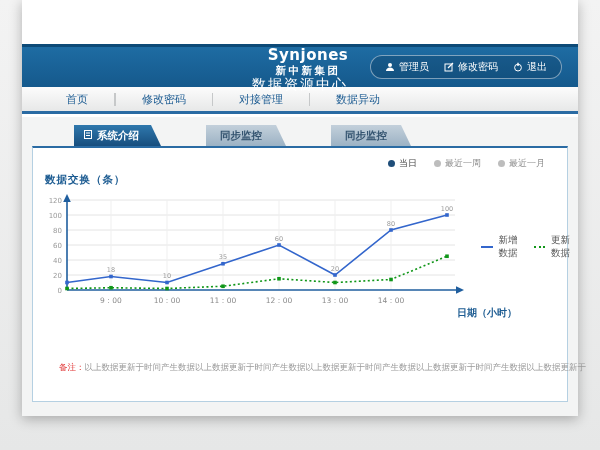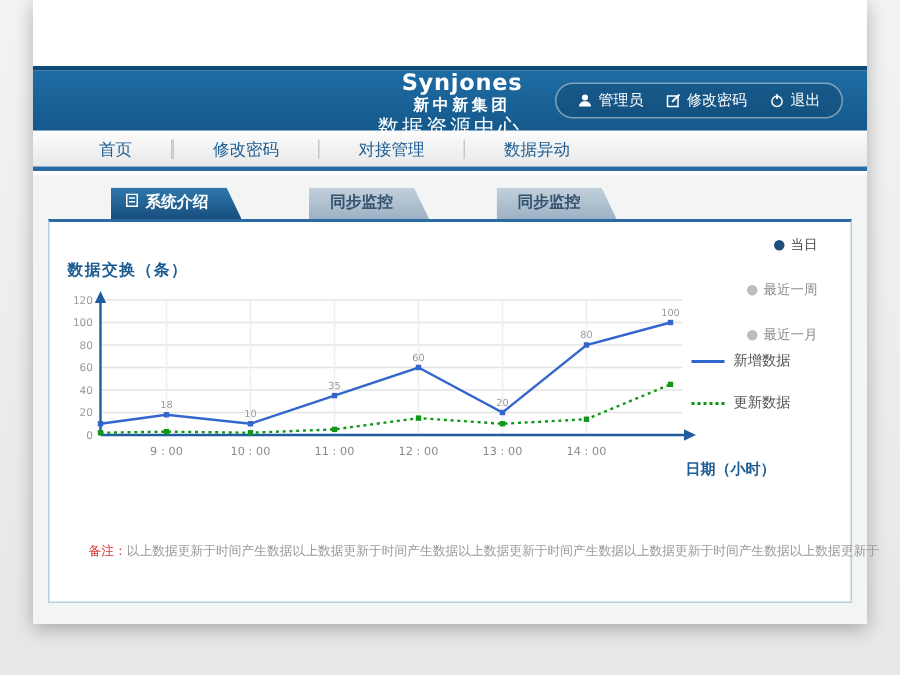--- a/index.html
+++ b/index.html
@@ -22,30 +22,30 @@
   .nav-item { padding:0 26px; font-size:11px; font-weight:normal; color:#1d5c92; cursor:pointer;text-align:center; }
   .nav-sep { width:1px; height:13px; background:#c6c8c9; }
   
   .content { position:absolute; top:117px; left:0; right:0; bottom:0; background:#f3f4f4; }
   .tabs { position:absolute; top:8px; left:10px; display:flex; }
   .tab { height:21px; line-height:21px; font-size:10.5px; font-weight:bold; margin-right:3px; clip-path:polygon(0 0, calc(100% - 10px) 0, 100% 100%, 0 100%); cursor:pointer;margin-left:42px; }
   .tab.active { display:flex; align-items:center; gap:5px; padding:0 22px 0 10px; background:linear-gradient(#2f78ad,#174e7e); color:#fff; }
   .tab.inactive { padding:0 24px 0 14px; background:linear-gradient(#c3d0db,#9cb2c4); color:#33536f; }
   .panel { position:absolute; top:29px; left:10px; right:10px; height:256px; background:#fff; border:1px solid #b5d0e2; border-top:2px solid #2a6ba3; }
   
-  .radios { position:absolute; top:9px; right:22px; display:flex; gap:17px; align-items:flex-end; font-size:9px;flex-direction:column; }
+  .radios { position:absolute; top:9px; right:22px; display:flex; gap:17px; align-items:flex-start; font-size:9px; }
   .radio { display:flex; align-items:center; gap:4px; cursor:pointer; color:#8c8c8c; }
   .radio.selected { color:#444; }
   .radio-dot { width:7px; height:7px; border-radius:50%; background:#bdbdbd; }
   .radio.selected .radio-dot { background:#1f4e79; }
   
   .ylabel { position:absolute; top:25px; left:12px; font-size:10.5px; font-weight:bold; color:#1d5c92; letter-spacing:1px; }
   .chart-svg { position:absolute; top:42px; left:14px; }
   .xlabel { position:absolute; top:158px; left:424px; font-size:10px; font-weight:bold; color:#1d5c92; }
-  .chart-legend { position:absolute; top:86px; right:28px; width:78px; display:flex; flex-direction:column; gap:15px; font-size:9.5px; color:#555; }
+  .chart-legend { position:absolute; top:86px; right:8px; width:78px; display:flex; flex-direction:row; gap:15px; font-size:9.5px; color:#555; }
   .leg-item { display:flex; align-items:center; gap:6px; }
   .leg-line { width:22px; height:0; }
   .leg-line.solid { border-top:2px solid #3366cc; }
   .leg-line.dotted { border-top:2px dotted #109618; }
   
   .note { position:absolute; bottom:27px; left:26px; right:10px; font-size:8.5px; color:#9a9a9a; white-space:nowrap; }
   .note-prefix { color:#e03131; }
 </style>
 </head>
 <body>

